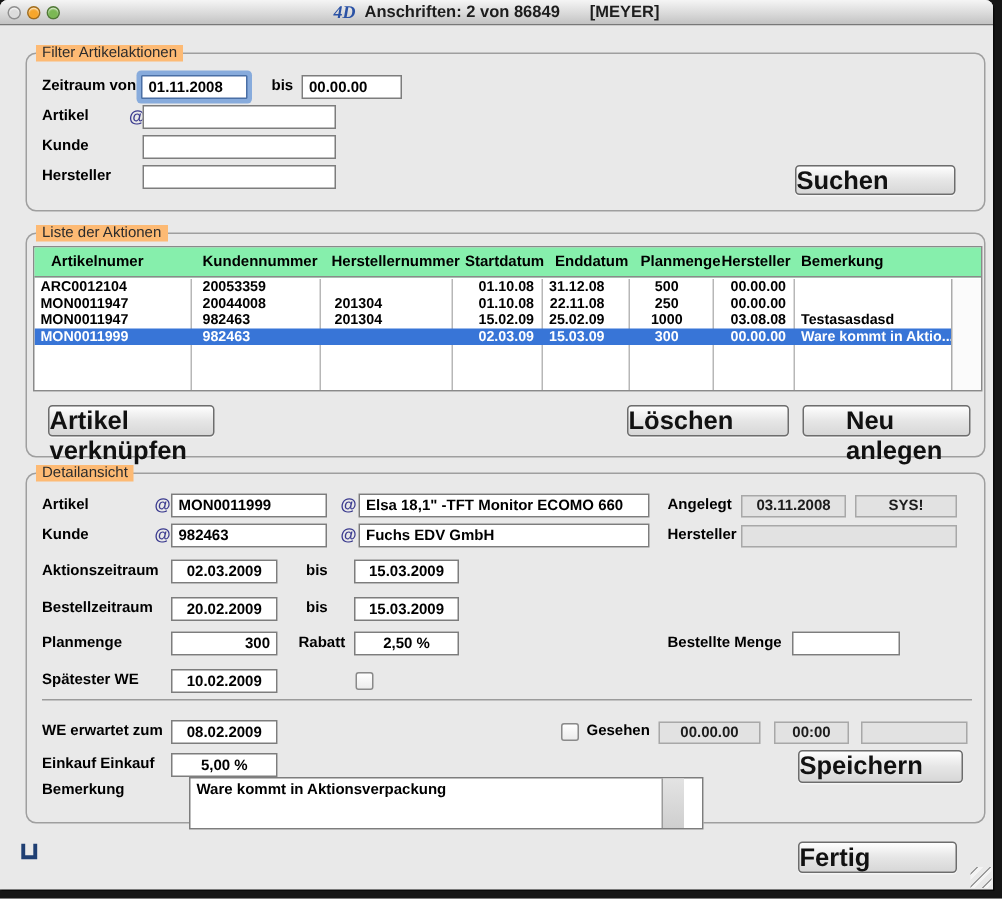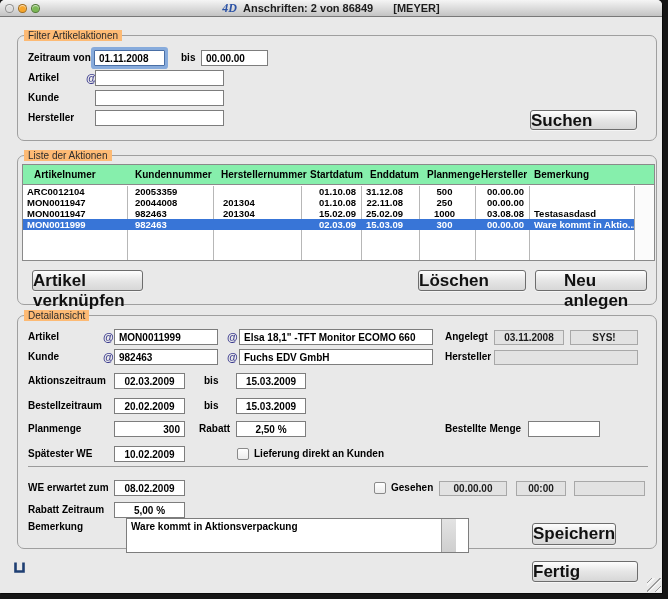--- a/index.html
+++ b/index.html
@@ -222,40 +222,39 @@
   <div class="lbl" style="left:28px; top:421px;">Planmenge</div>
   <input class="inp rgt" style="left: 114px; top: 421px; width: 71px;" value="300">
   <div class="lbl" style="left:199px; top:421px;">Rabatt</div>
   <input class="inp ctr" style="left: 236px; top: 421px; width: 70px;" value="2,50 %">
   <div class="lbl" style="left:445px; top:421px;">Bestellte Menge</div>
   <input class="inp" style="left: 528px; top: 421px; width: 72px;" value="">
 
   <div class="lbl" style="left:28px; top:446px;">Spätester WE</div>
   <input class="inp ctr" style="left: 114px; top: 446px; width: 71px;" value="10.02.2009">
   <input type="checkbox" class="cb" style="left: 237px; top: 448px;">
-  <div class="lbl" style="left:254px; top:446px;">Lieferung direkt an Kunden</div>
 
   <div class="hr" style="left:28px; top:466px; width:620px;"></div>
 
   <div class="lbl" style="left:28px; top:480px;">WE erwartet zum</div>
   <input class="inp ctr" style="left: 114px; top: 480px; width: 71px;" value="08.02.2009">
   <input type="checkbox" class="cb" style="left: 374px; top: 482px;">
   <div class="lbl" style="left:391px; top:480px;">Gesehen</div>
   <div class="ro" style="left:439px; top:481px; width:68px;">00.00.00</div>
   <div class="ro" style="left:516px; top:481px; width:50px;">00:00</div>
   <div class="ro" style="left:574px; top:481px; width:71px;"></div>
 
-  <div class="lbl" style="left:28px; top:502px;">Rabatt Zeitraum</div>
+  <div class="lbl" style="left:28px; top:502px;">Einkauf Einkauf</div>
   <input class="inp ctr" style="left: 114px; top: 502px; width: 71px;" value="5,00 %">
 
   <div class="lbl" style="left:28px; top:519px;">Bemerkung</div>
   <textarea class="ta" style="">Ware kommt in Aktionsverpackung</textarea>
   <div class="tascroll"></div>
 
-  <button class="btn" style="left:532px; top:523px; width:84px; height:22px;">Speichern</button>
+  <button class="btn" style="left:532px; top:500px; width:110px; height:22px;">Speichern</button>
 
   <div class="dockicon">
     <svg width="15" height="15" viewBox="0 0 15 15">
         <path d="M3.5 2.5 v9 h8 v-9" fill="none" stroke="#1f3f73" stroke-width="2.6"></path>
       </svg>
   </div>
   <button class="btn" style="left:532px; top:561px; width:106px; height:21px;">Fertig</button>
   <div class="grip"></div>
 
 </div>

